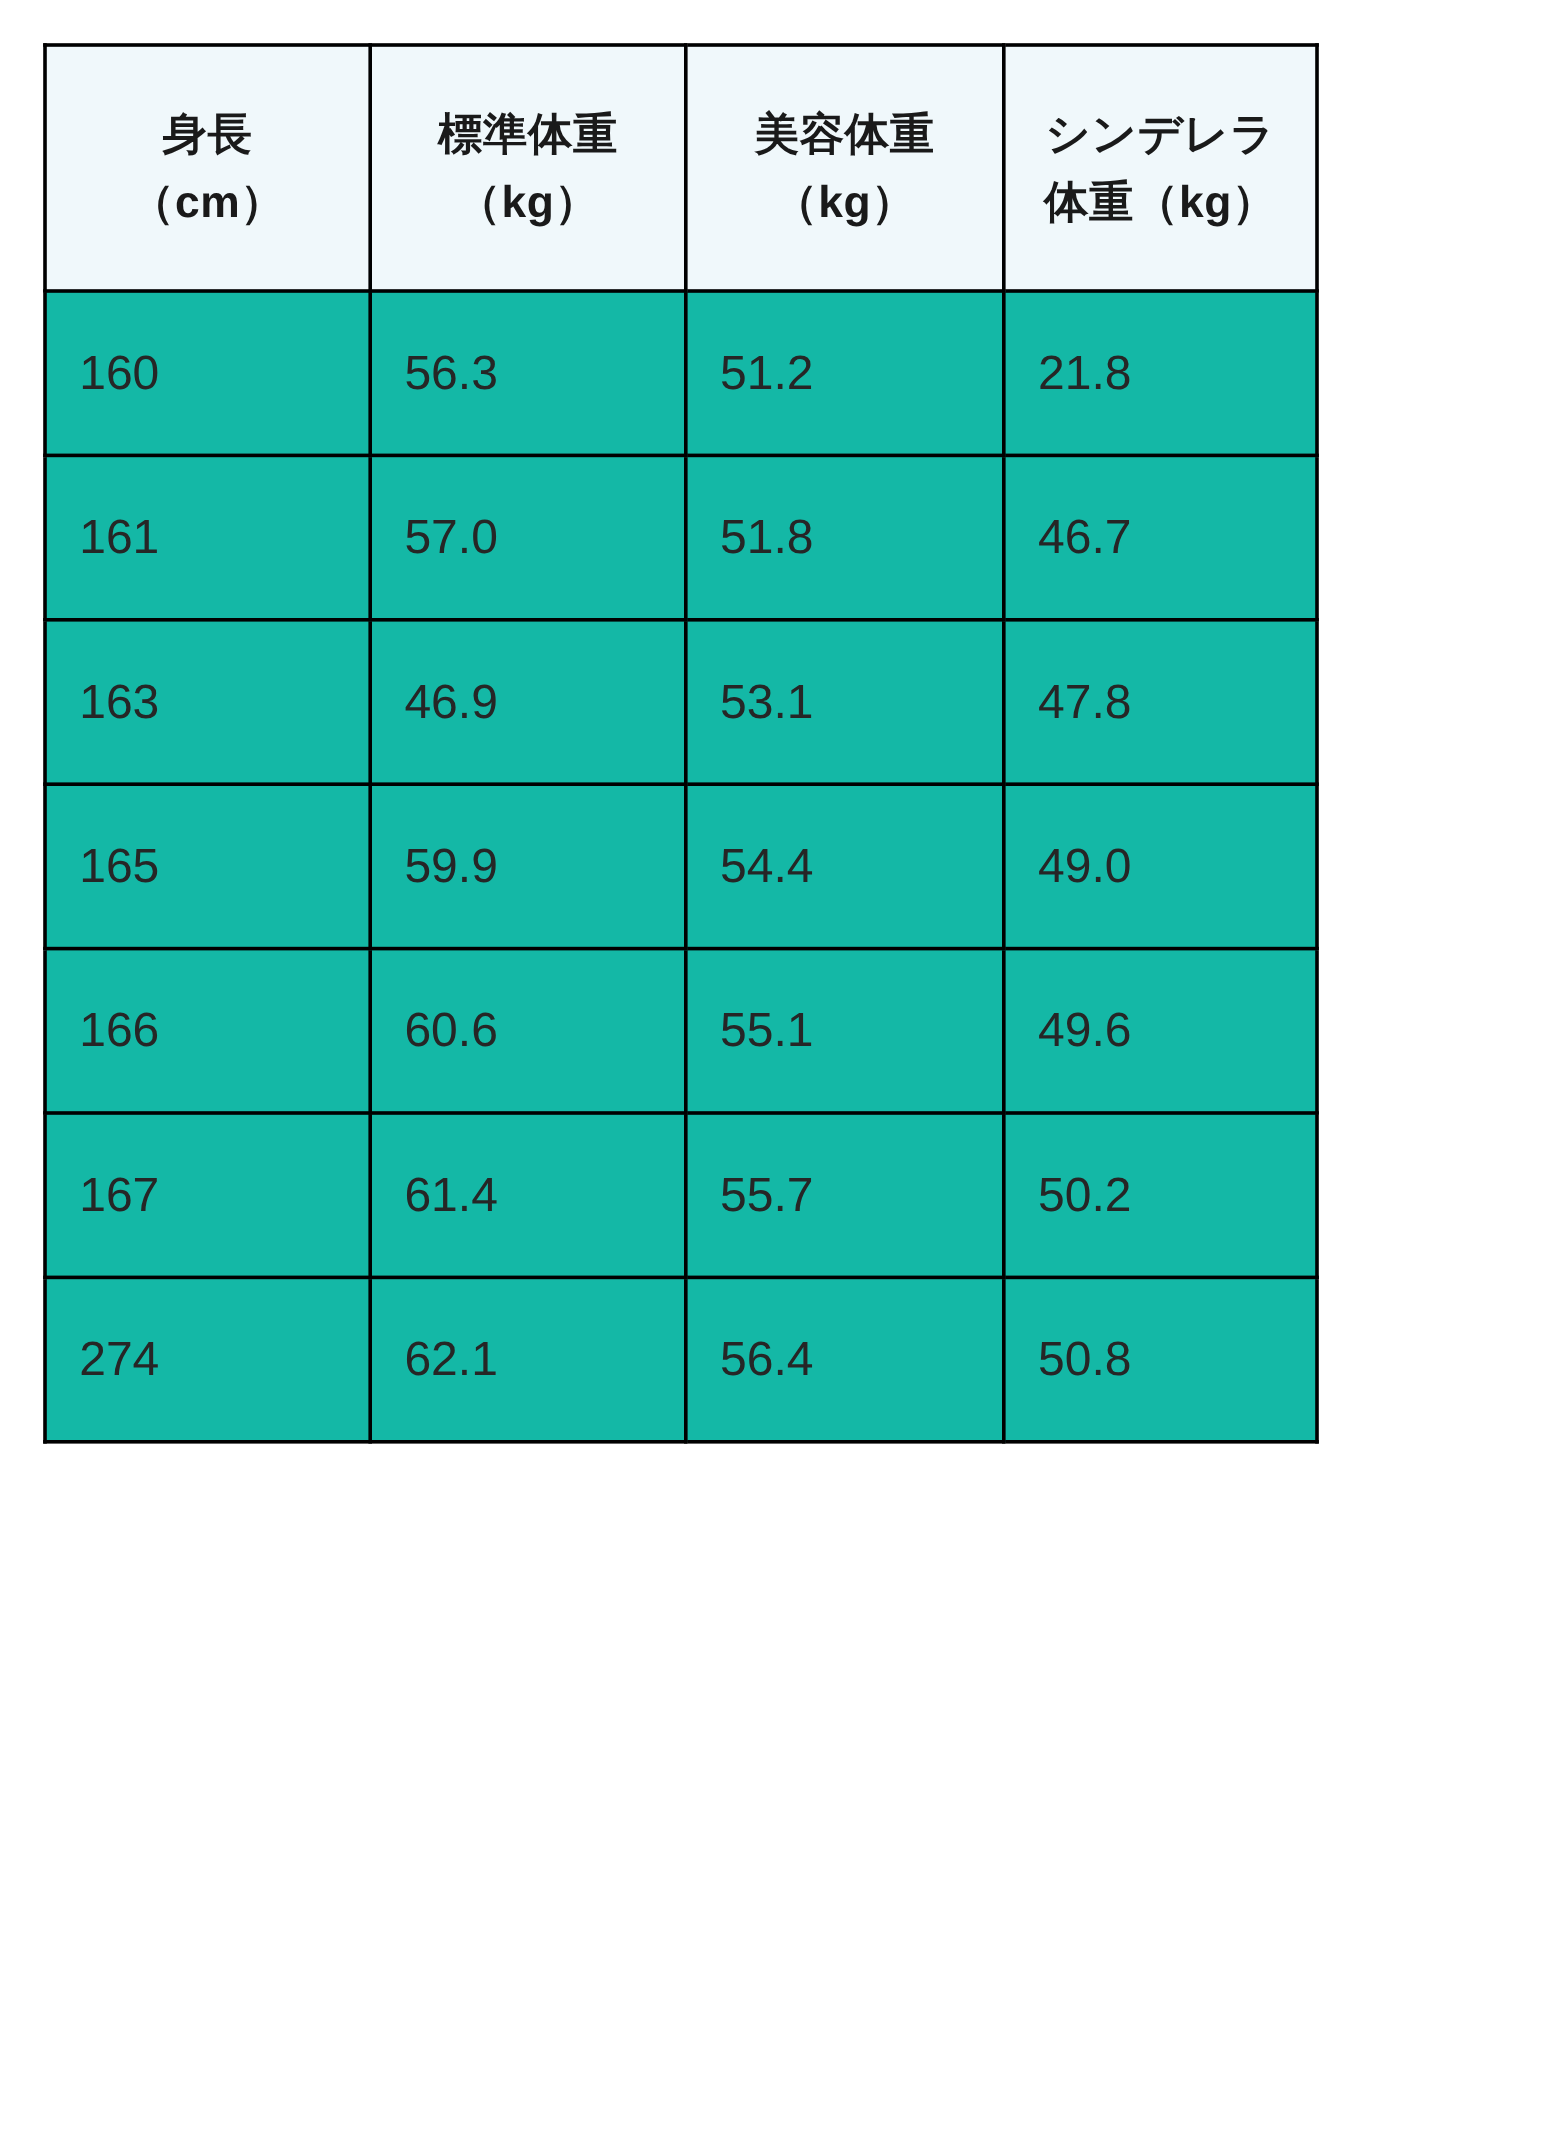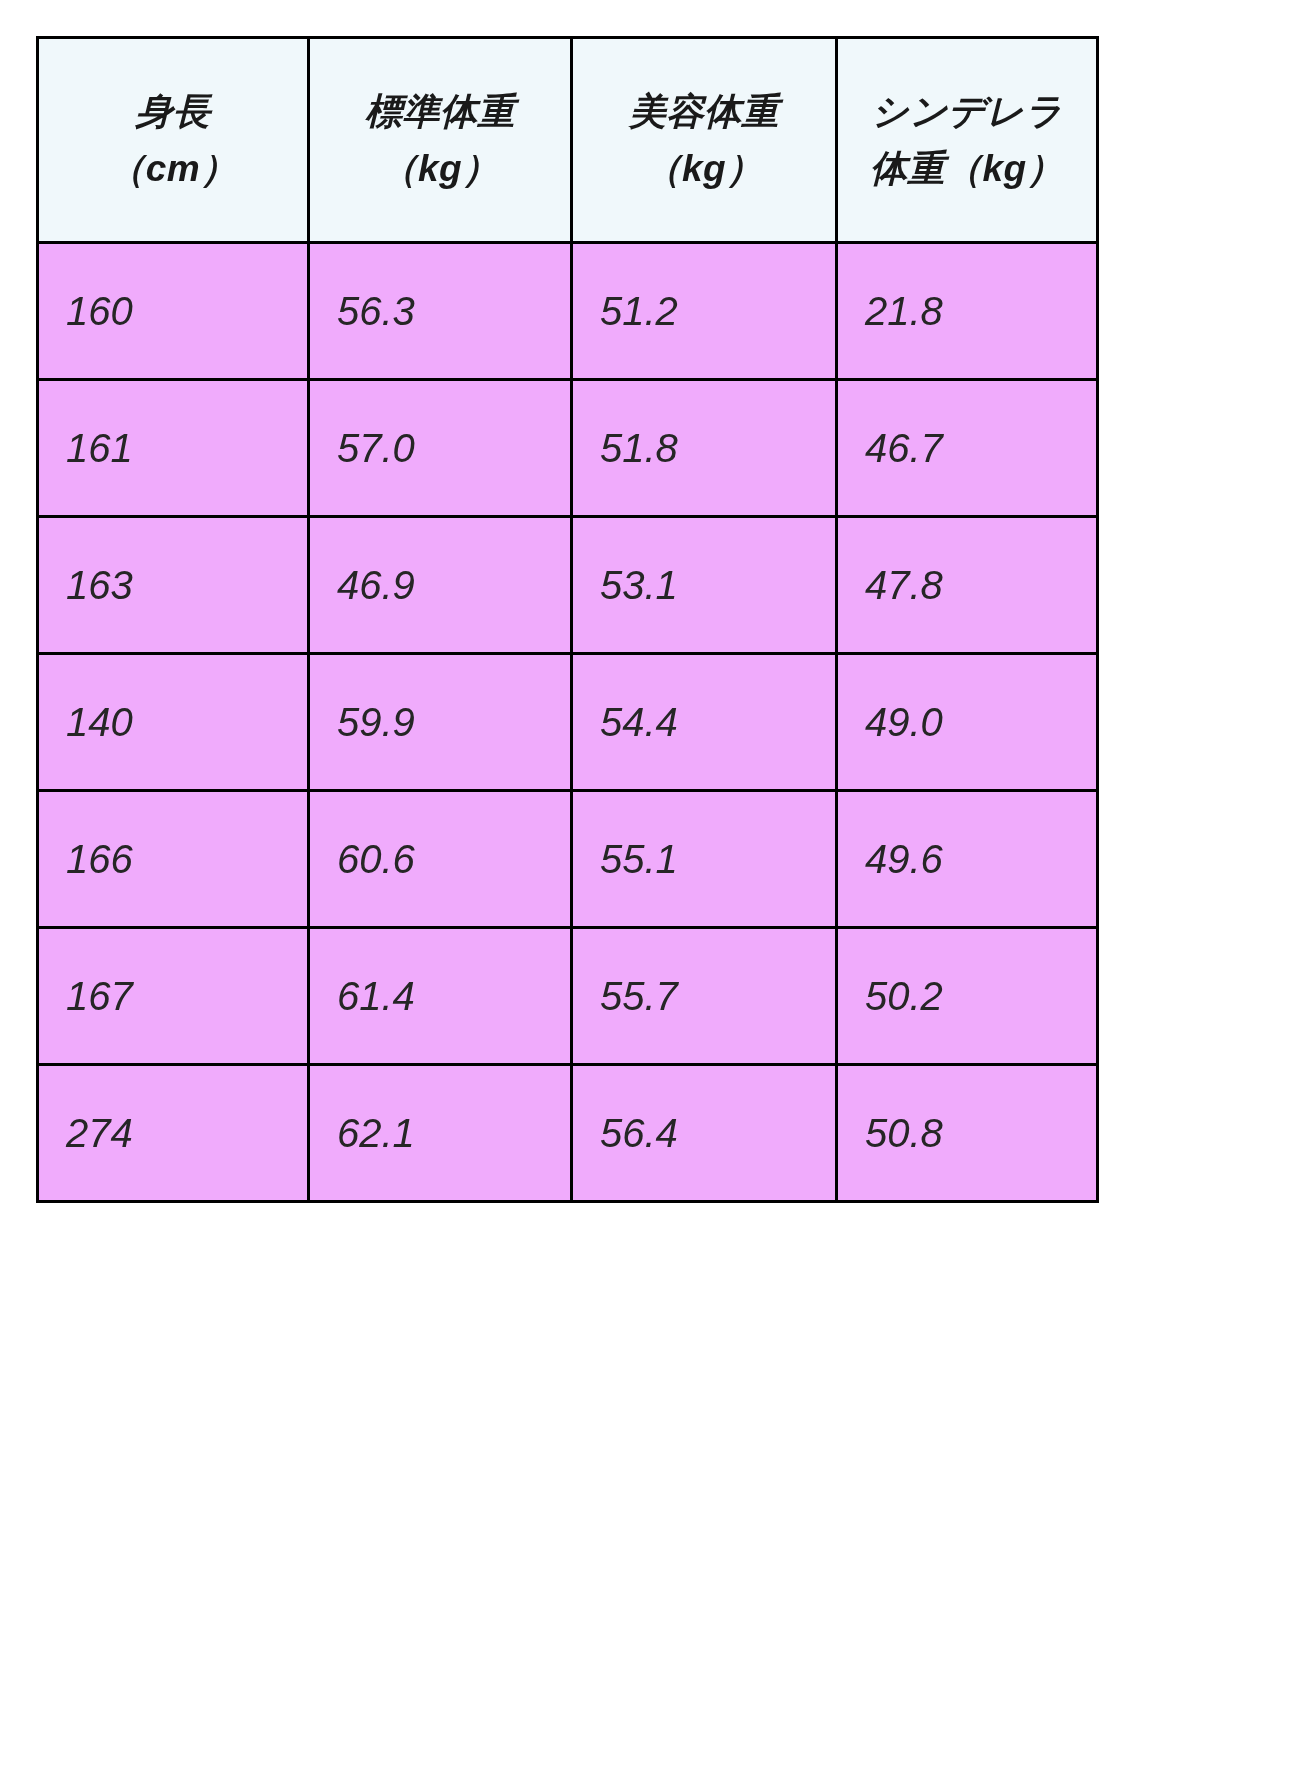--- a/index.html
+++ b/index.html
@@ -20,21 +20,20 @@
     width: 1290px;
     height: 1776px;
     box-sizing: border-box;
   }
 
   .table-wrap {
     position: absolute;
     left: 36px;
     top: 36px;
     width: 888px;
-    font-style: italic;
   }
 
   table.weight-table {
     border-collapse: collapse;
     table-layout: fixed;
     width: 1060px;
     border: 3px solid #000000;
   }
 
   table.weight-table col.c1 { width: 271px; }
@@ -56,21 +55,21 @@
     text-align: center;
     vertical-align: middle;
     font-weight: bold;
     font-size: 37px;
     line-height: 1.55;
     color: #1a1a1a;
     letter-spacing: 0.5px;
   }
 
   table.weight-table tbody td {
-    background: #f0abfc;
+    background: #14b8a6;
     height: 137px;
     padding: 0 0 0 27px;
     text-align: left;
     vertical-align: middle;
     font-weight: normal;
     font-size: 40px;
     line-height: 1.2;
     color: #262626;
   }
 
@@ -121,21 +120,21 @@
             <td>51.8</td>
             <td>46.7</td>
           </tr>
           <tr>
             <td>163</td>
             <td>46.9</td>
             <td>53.1</td>
             <td>47.8</td>
           </tr>
           <tr>
-            <td>140</td>
+            <td>165</td>
             <td>59.9</td>
             <td>54.4</td>
             <td>49.0</td>
           </tr>
           <tr>
             <td>166</td>
             <td>60.6</td>
             <td>55.1</td>
             <td>49.6</td>
           </tr>

